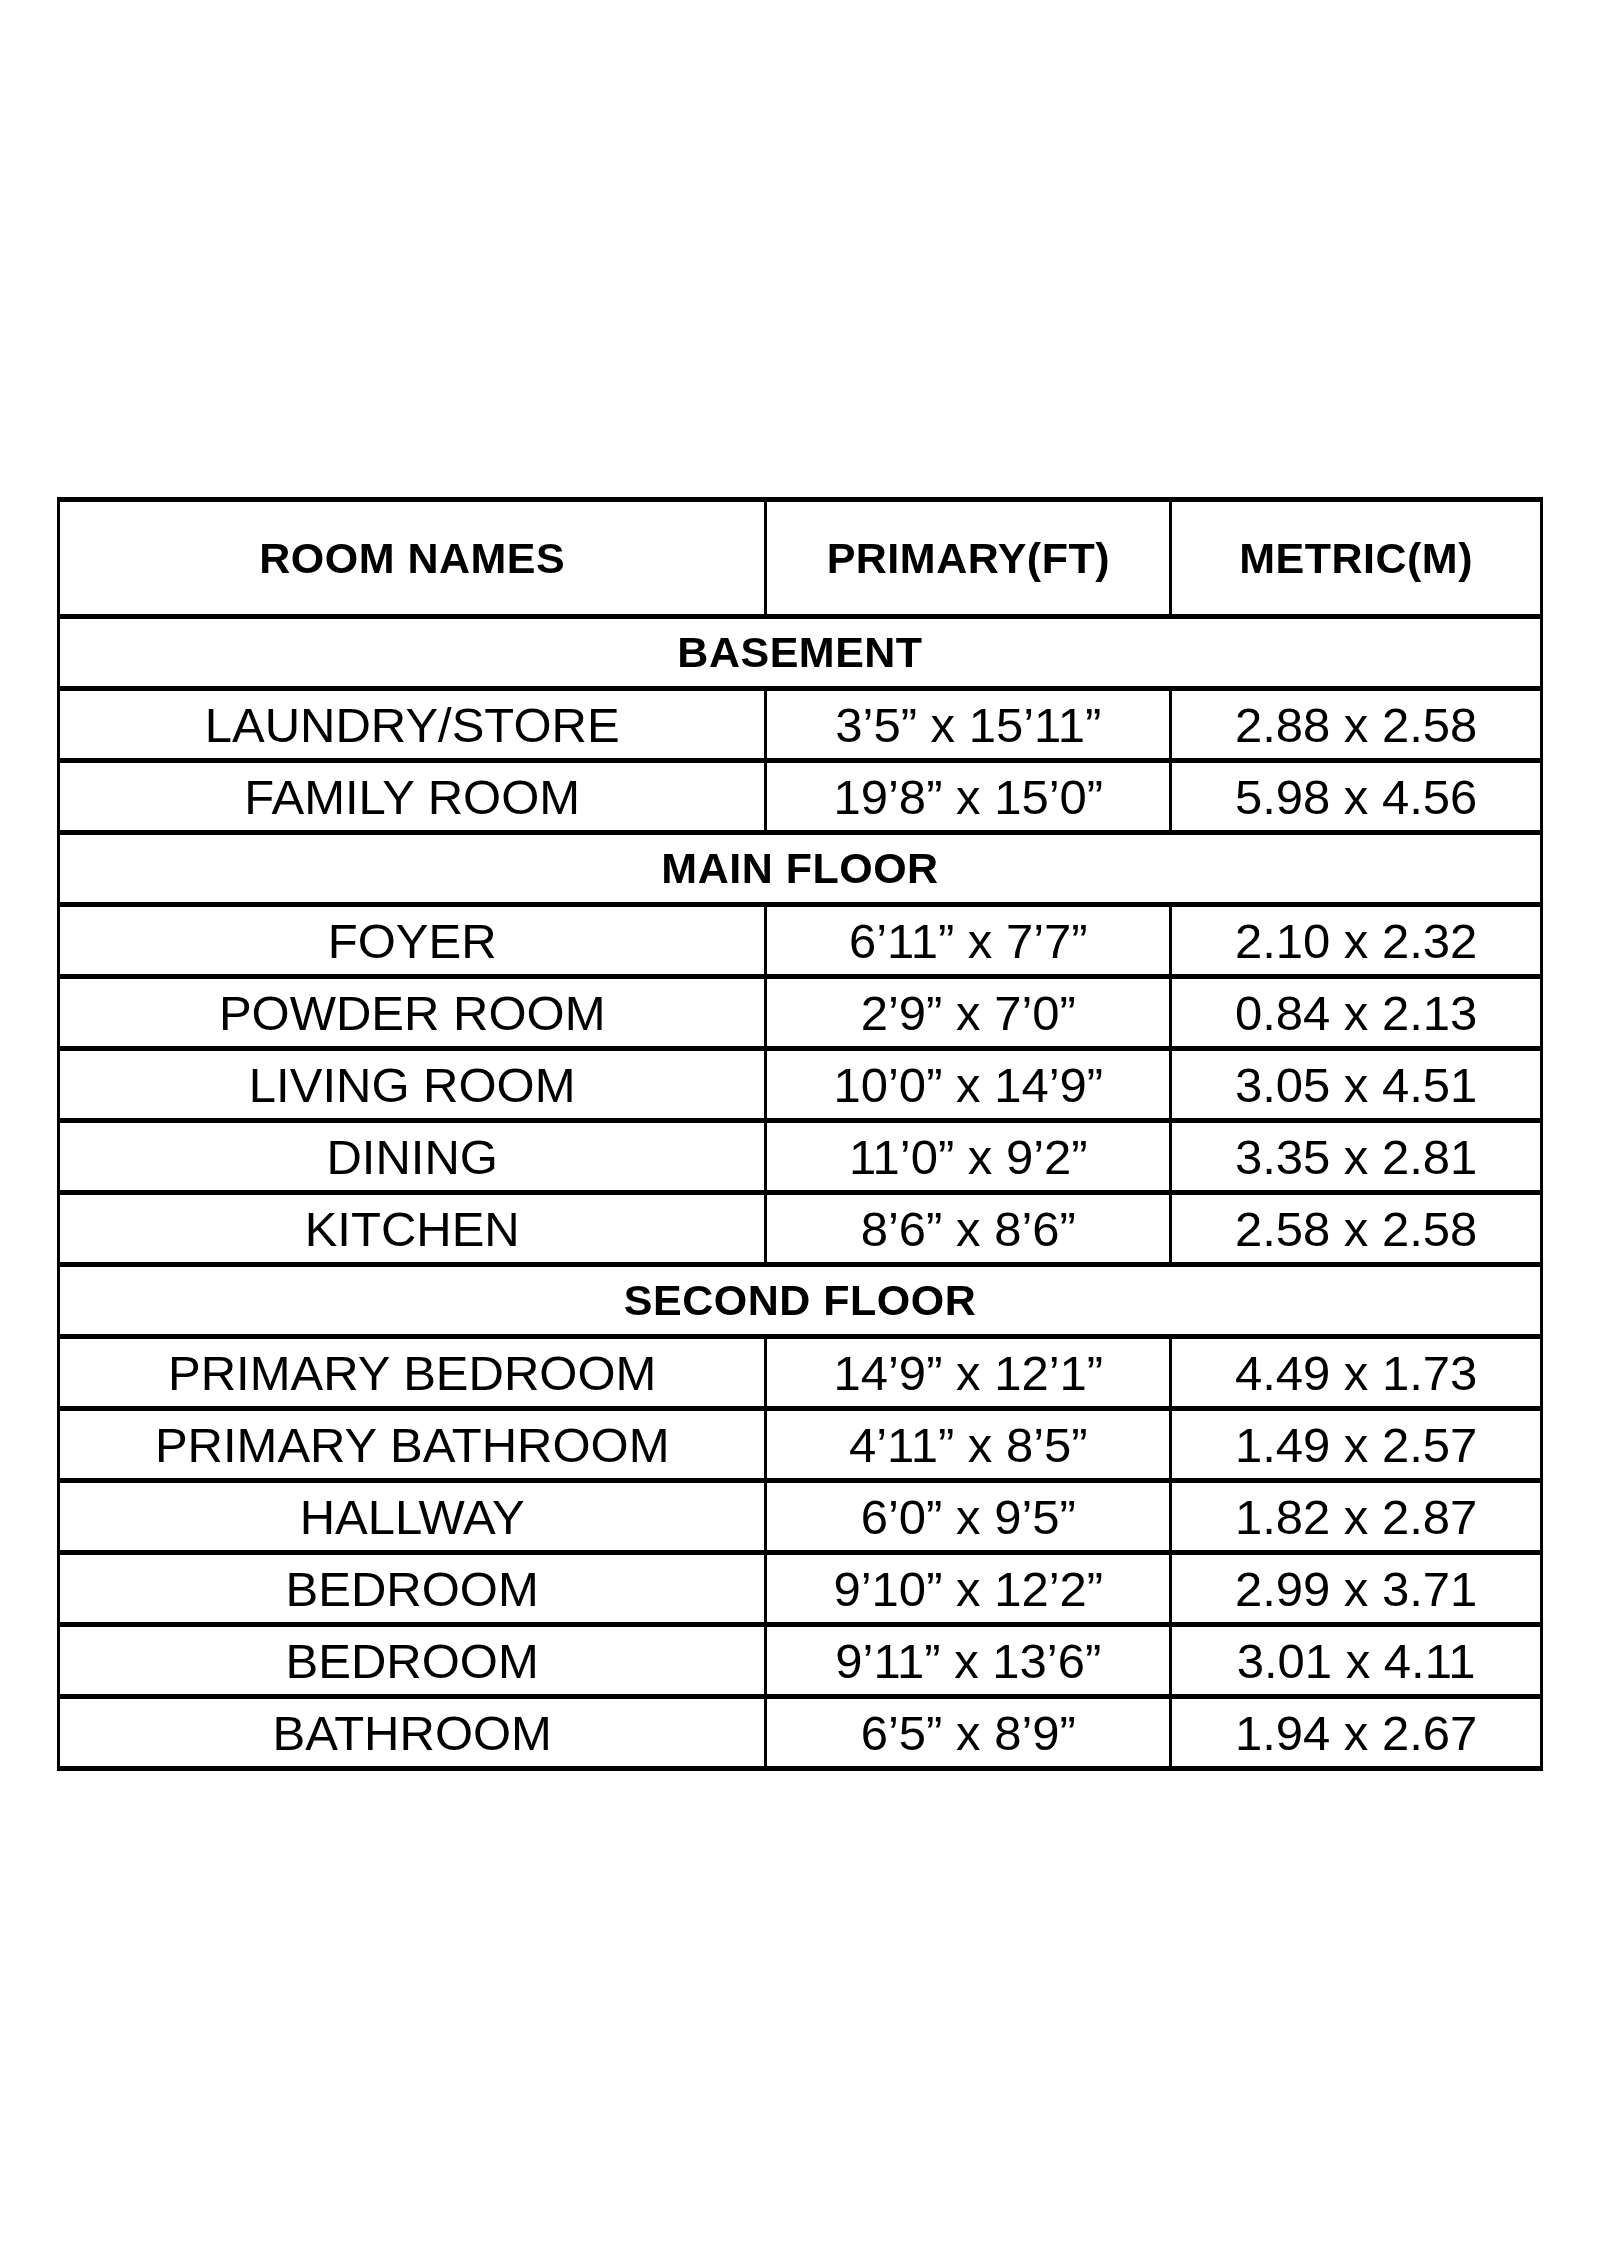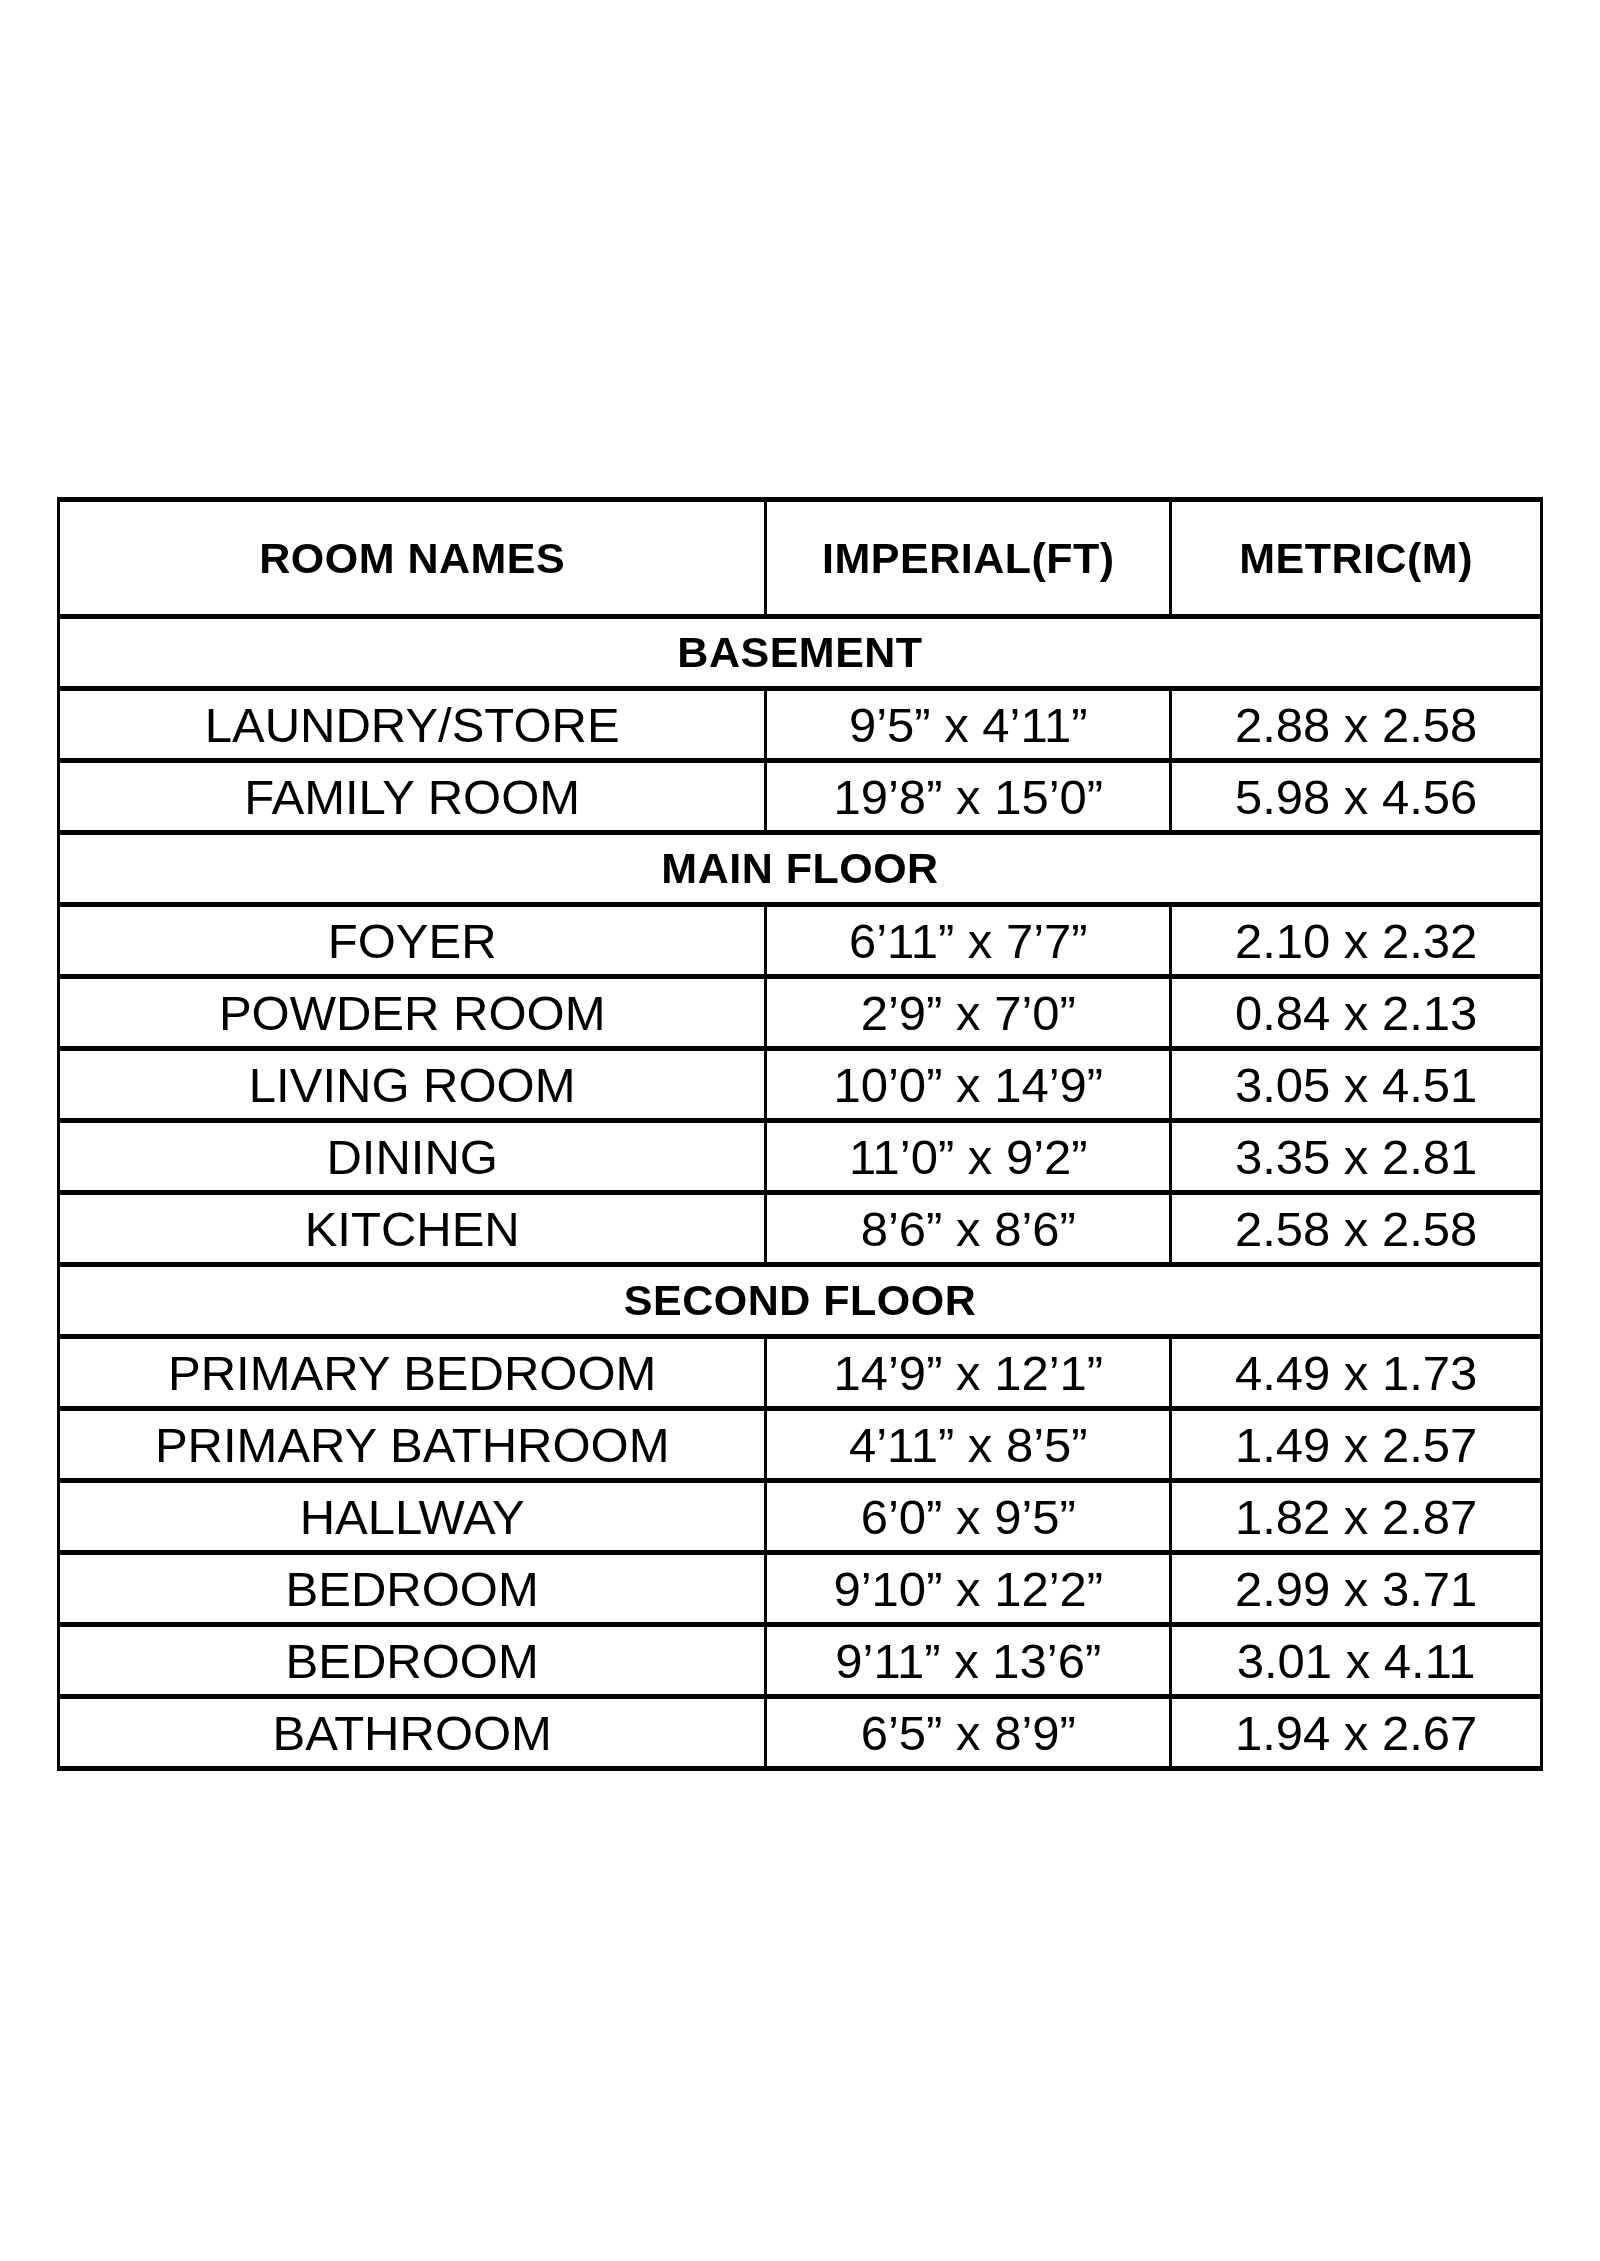--- a/index.html
+++ b/index.html
@@ -70,30 +70,30 @@
   <table class="room-table">
     <colgroup>
       <col style="width:47.7%">
       <col style="width:27.3%">
       <col style="width:25.0%">
     </colgroup>
 
     <tbody>
         <tr class="header-row">
       <th>ROOM NAMES</th>
-      <th>IMPERIAL(FT)</th>
+      <th>PRIMARY(FT)</th>
       <th>METRIC(M)</th>
     </tr>
 
     <tr class="section-row">
       <td colspan="3">BASEMENT</td>
     </tr>
     <tr class="data-row">
       <td>LAUNDRY/STORE</td>
-      <td>9’5” x 4’11”</td>
+      <td>3’5” x 15’11”</td>
       <td>2.88 x 2.58</td>
     </tr>
     <tr class="data-row">
       <td>FAMILY ROOM</td>
       <td>19’8” x 15’0”</td>
       <td>5.98 x 4.56</td>
     </tr>
 
     <tr class="section-row">
       <td colspan="3">MAIN FLOOR</td>

